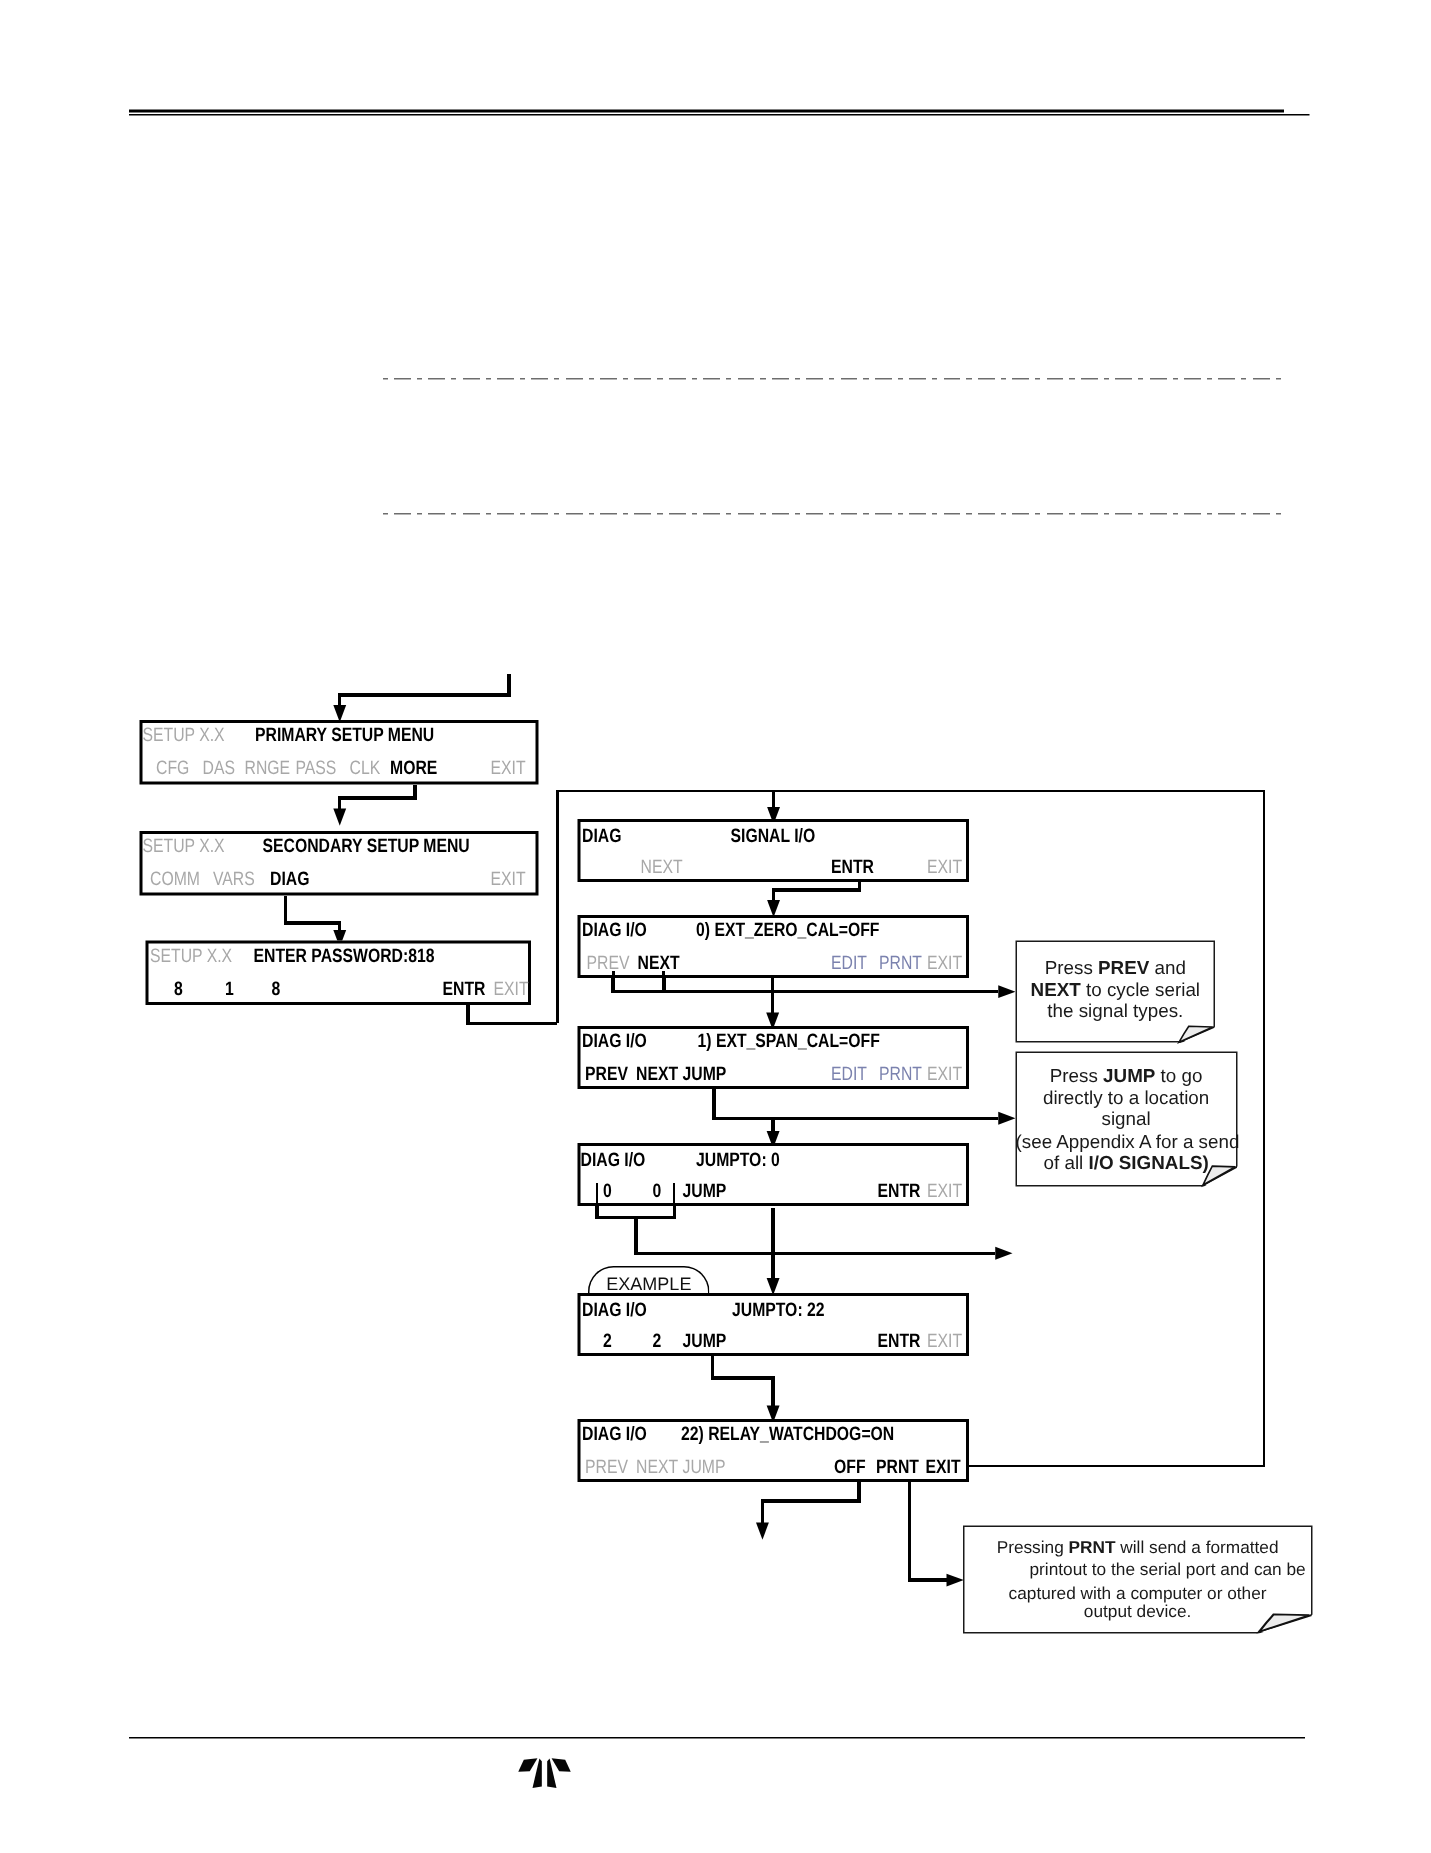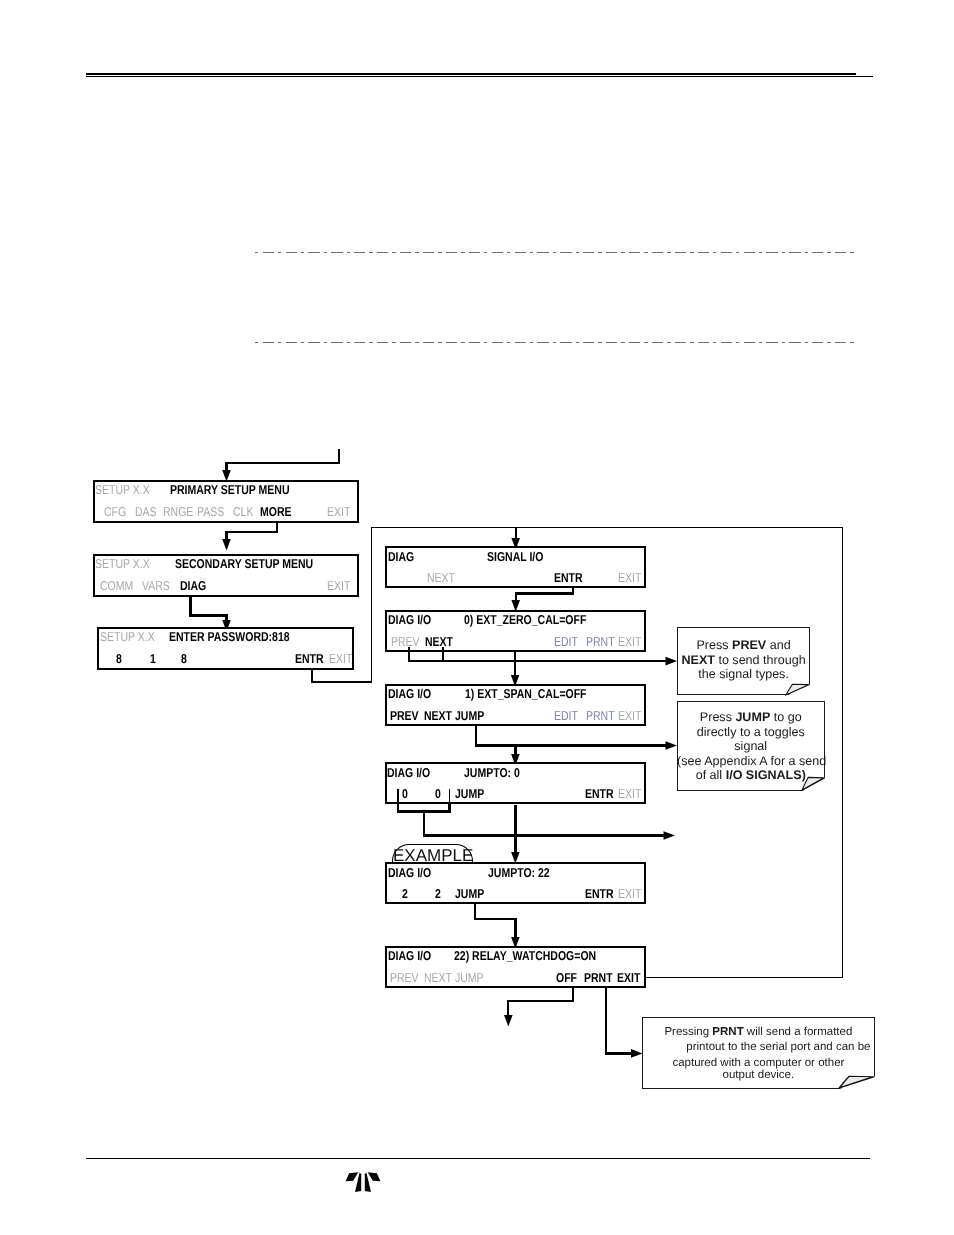--- a/index.html
+++ b/index.html
@@ -21,21 +21,21 @@
 
   
   .note{position:absolute;border:1.25px solid #1a1a1a;box-sizing:border-box;background:#fff;}
   .note .nt{position:absolute;left:-1px;right:-1px;text-align:center;font-size:inherit;
             line-height:1em;color:#1a1a1a;white-space:pre;}
   .note .nt b{font-weight:bold;}
   .curl{position:absolute;right:-1.4px;bottom:-1.4px;overflow:visible;}
 
   .exbadge{position:absolute;border:1.15px solid #000;border-bottom:none;
            border-radius:17px 17px 0 0;box-sizing:border-box;background:#fff;
-           font-size:17px;text-align:center;color:#111;}
+           font-size:12px;text-align:center;color:#111;}
 </style>
 </head>
 <body>
 
 <div class="page">
 
   <div class="rule" style="left:85.9px;top:73.2px;width:770px;height:1.5px;"></div>
   <div class="rule" style="left:85.9px;top:75.8px;width:787.2px;height:1.2px;"></div>
 
   <div style="position:absolute;left:255.4px;top:251.8px;width:603px;height:1.25px;
@@ -206,32 +206,32 @@
     <span class="t gray" style="left:3.2px;top:24.2px;">PREV</span>
     <span class="t gray" style="left:36.7px;top:24.2px;">NEXT</span>
     <span class="t gray" style="left:68.0px;top:24.2px;">JUMP</span>
     <span class="t b" style="left:168.6px;top:24.2px;">OFF</span>
     <span class="t b" style="left:197.0px;top:24.2px;">PRNT</span>
     <span class="t b" style="left:229.6px;top:24.2px;">EXIT</span>
   </div>
 
   <div class="note" style="left:677.0px;top:626.8px;width:133.1px;height:68.5px;font-size:12.55px;">
     <div class="nt" style="top:11.7px;"><span>Press </span><b>PREV</b><span> and</span></div>
-    <div class="nt" style="top:26.2px;"><b>NEXT</b><span> to send through</span></div>
+    <div class="nt" style="top:26.2px;"><b>NEXT</b><span> to cycle serial</span></div>
     <div class="nt" style="top:40.7px;"><span>the signal types.</span></div>
     <svg class="curl" viewBox="0 0 100 56" preserveAspectRatio="none" style="width:25px;height:13px;">
       <polygon points="0,58 104,58 104,4" fill="#ffffff" stroke="none"></polygon>
       <polyline points="4,51 98,7" fill="none" stroke="#111" stroke-width="4.6"></polyline>
       <polygon points="30,5 94,7 4,51 17,27" fill="#ececec" stroke="#111" stroke-width="4.4" stroke-linejoin="miter"></polygon>
     </svg>
   </div>
 
   <div class="note" style="left:677.0px;top:701.3px;width:147.5px;height:90.2px;font-size:12.55px;">
     <div class="nt" style="top:9.2px;"><span>Press </span><b>JUMP</b><span> to go</span></div>
-    <div class="nt" style="top:23.7px;"><span>directly to a toggles</span></div>
+    <div class="nt" style="top:23.7px;"><span>directly to a location</span></div>
     <div class="nt" style="top:38.2px;"><span>signal</span></div>
     <div class="nt" style="top:52.7px;"><span>(see Appendix A for a send</span></div>
     <div class="nt" style="top:67.2px;"><span>of all </span><b>I/O SIGNALS)</b></div>
     <svg class="curl" viewBox="0 0 100 56" preserveAspectRatio="none" style="width:24px;height:15.5px;">
       <polygon points="0,58 104,58 104,4" fill="#ffffff" stroke="none"></polygon>
       <polyline points="4,51 98,7" fill="none" stroke="#111" stroke-width="4.6"></polyline>
       <polygon points="30,5 94,7 4,51 17,27" fill="#ececec" stroke="#111" stroke-width="4.4" stroke-linejoin="miter"></polygon>
     </svg>
   </div>
 

